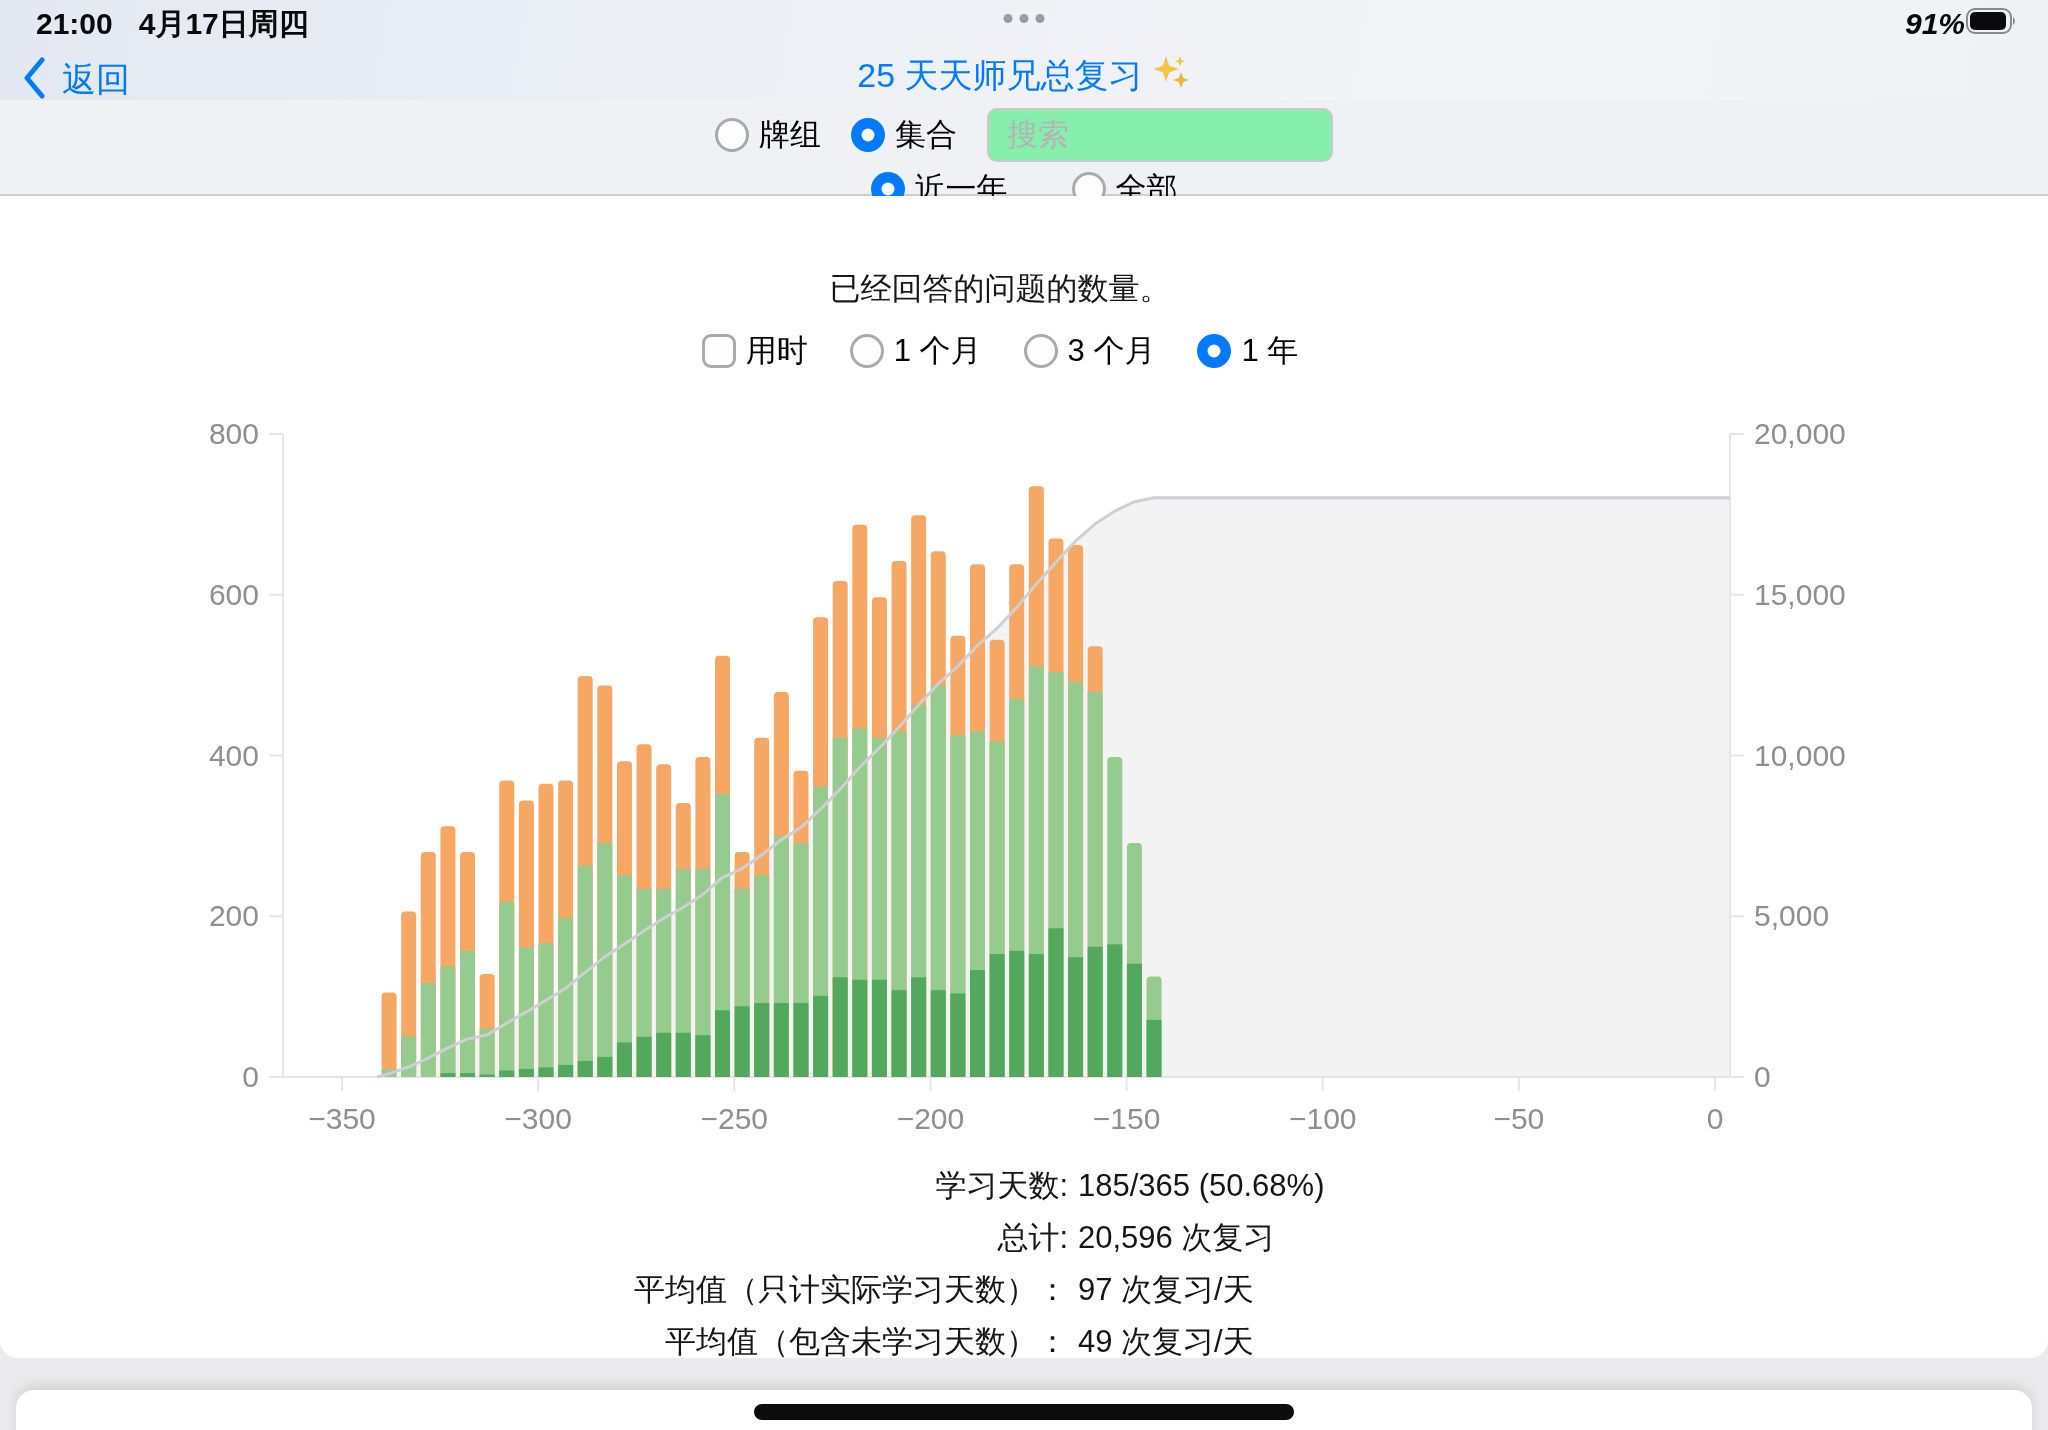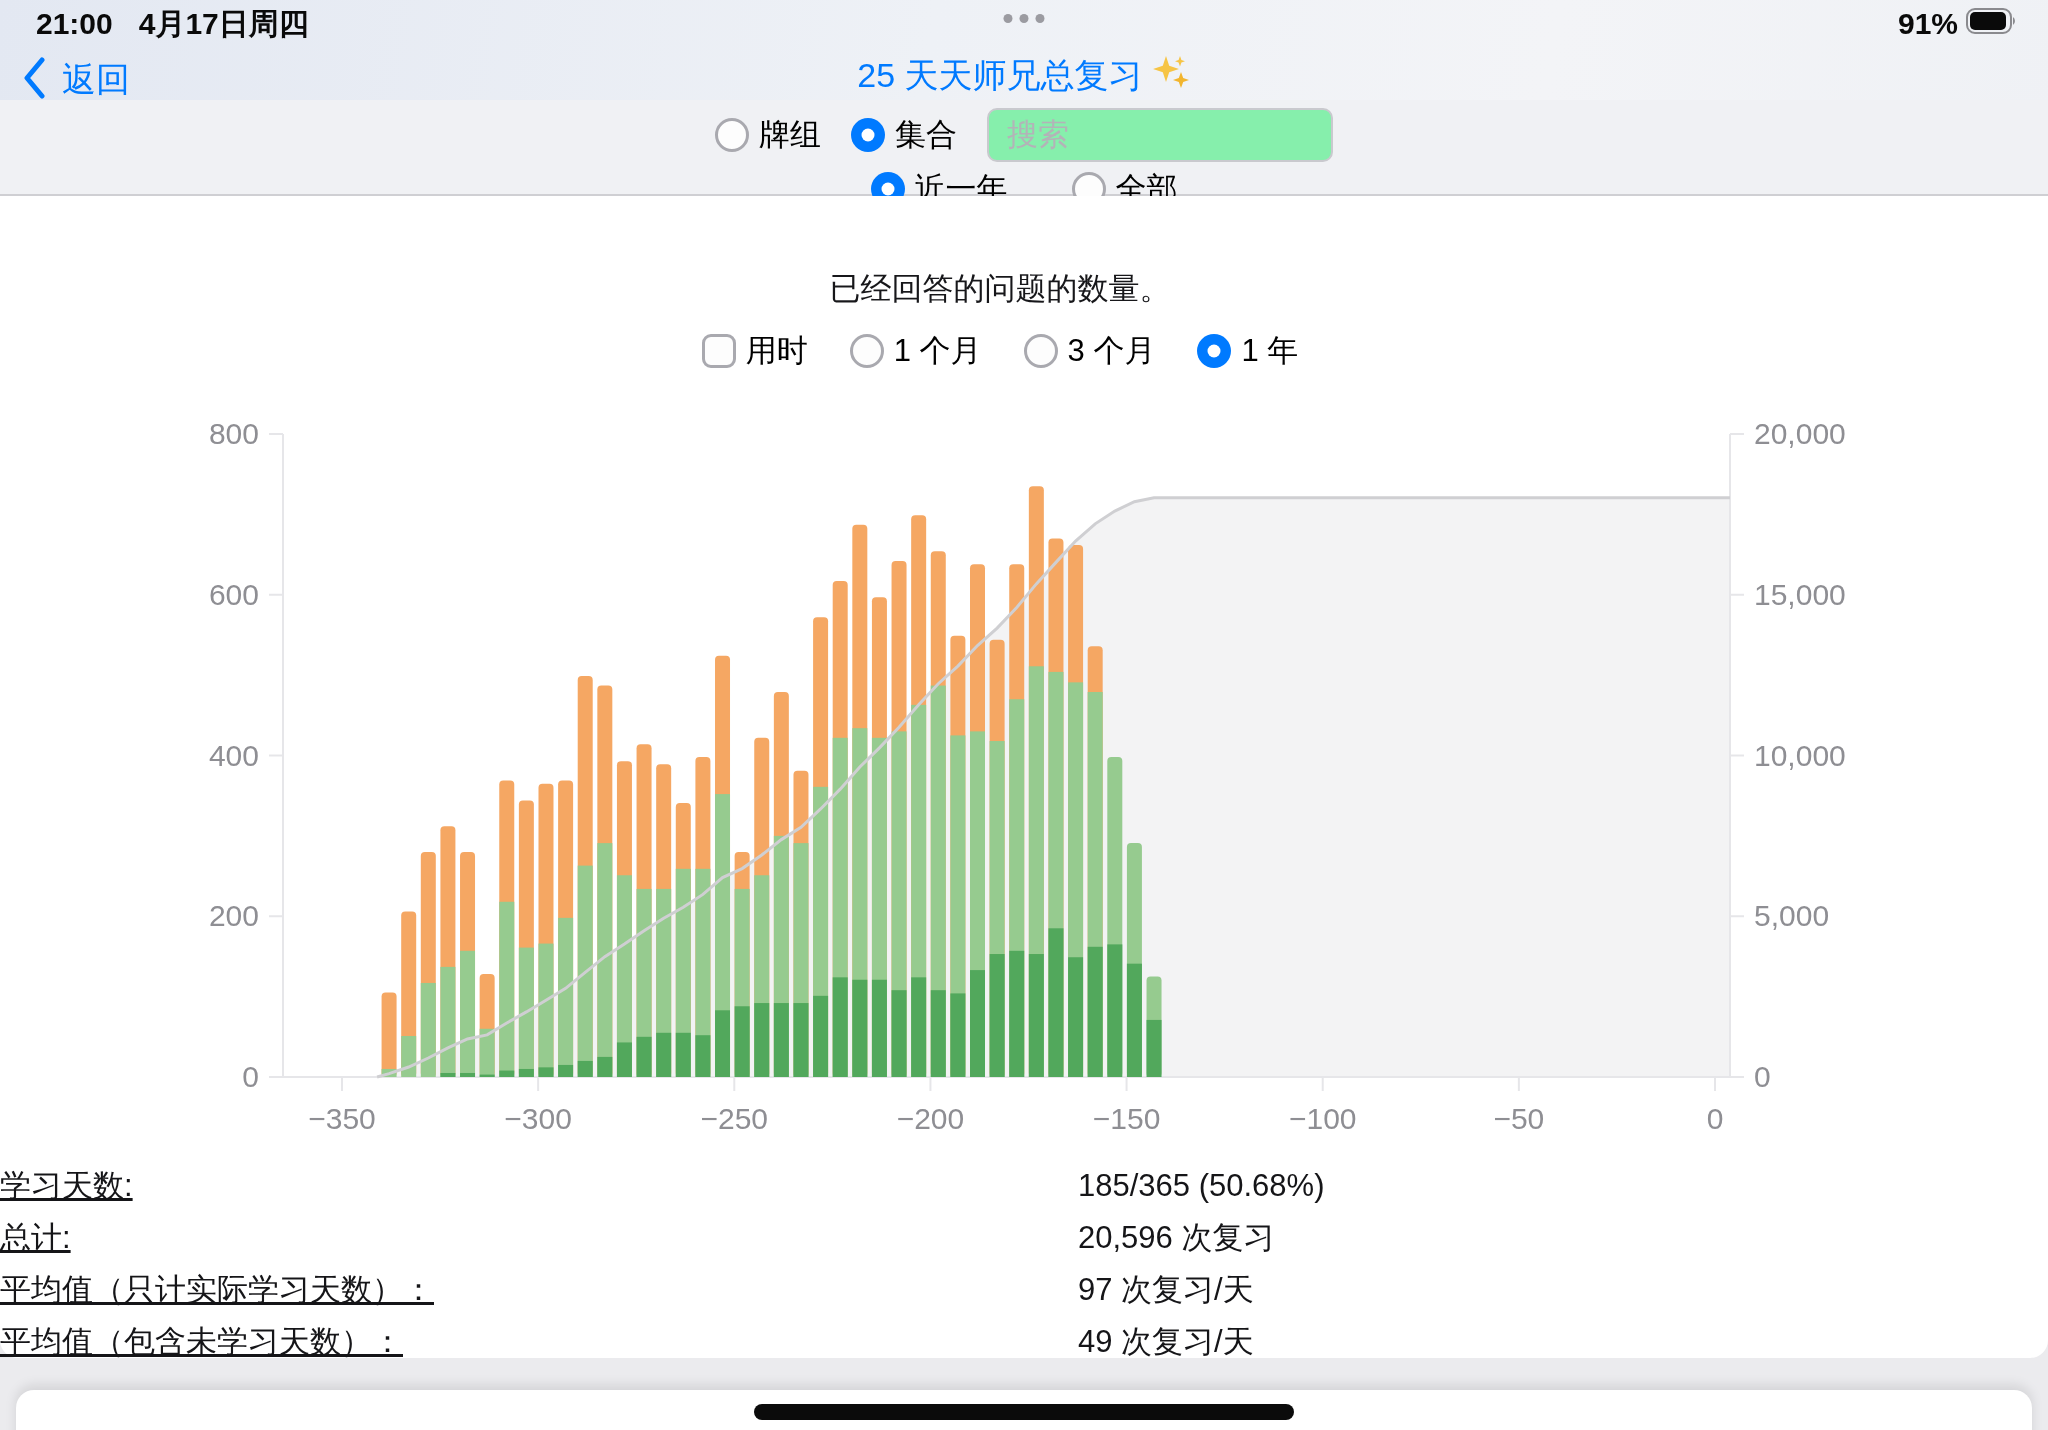--- a/index.html
+++ b/index.html
@@ -10,21 +10,21 @@
     -webkit-font-smoothing:antialiased;
   }
   
   .top-bg{position:absolute;left:0;top:0;width:2048px;height:196px;
     background:linear-gradient(100deg,#e3e8f2 0%,#eef1f6 45%,#f3f4f7 75%,#eff1f5 100%);}
   
   .statusbar{position:absolute;left:36px;right:30px;top:4px;height:40px;
     display:flex;align-items:center;justify-content:space-between;
     font-size:30px;font-weight:600;color:#0a0a0a;}
   .sb-left{display:flex;gap:26px;align-items:center;}
-  .sb-right{display:flex;gap:8px;align-items:flex-start;}
+  .sb-right{display:flex;gap:1px;align-items:flex-start;font-style:italic;}
   .sb-dots{position:absolute;left:50%;top:14px;transform:translateX(-50%);display:flex;gap:7px;}
   .sb-dots i{width:9px;height:9px;border-radius:50%;background:#9b9ba1;display:block;}
   
   .navbar{position:absolute;left:0;top:44px;width:2048px;height:56px;}
   .back-btn{position:absolute;left:22px;top:6px;display:flex;align-items:flex-start;gap:16px;
     color:#007aff;font-size:34px;cursor:default;margin-top:7px;}
   .nav-title{position:absolute;left:0;right:0;top:8px;text-align:center;
     color:#007aff;font-size:34px;}
   .nav-title .ttl-inner{display:inline-flex;align-items:center;gap:8px;}
   
@@ -52,21 +52,21 @@
   .chart-heading{position:absolute;left:0;right:48px;top:268px;text-align:center;
     font-size:31px;color:#17171a;}
   .controls-row{position:absolute;left:0;right:60px;top:330px;display:flex;align-items:center;
     justify-content:center;gap:42px;font-size:31px;color:#000;padding-left:12px;}
   
   #chart{position:absolute;left:0;top:410px;}
   
   .stats{position:absolute;left:0;top:1160px;width:2048px;display:grid;
     grid-template-columns:1068px auto;column-gap:10px;row-gap:0;
     font-size:31px;color:#151518;line-height:52px;}
-  .stats .lbl{white-space:pre;text-decoration:underline;}
+  .stats .lbl{text-align:right;white-space:pre;}
   .stats .val{text-align:left;white-space:pre;}
   
   .card-bottom{position:absolute;left:16px;right:16px;top:1390px;height:60px;
     background:#fff;border-radius:18px 18px 0 0;box-shadow:0 -5px 12px rgba(0,0,0,0.10);}
   .home-indicator{position:absolute;left:50%;top:1404px;transform:translateX(-50%);
     width:540px;height:16px;border-radius:9px;background:#0b0b0b;}
 </style>
 </head>
 <body>
 

